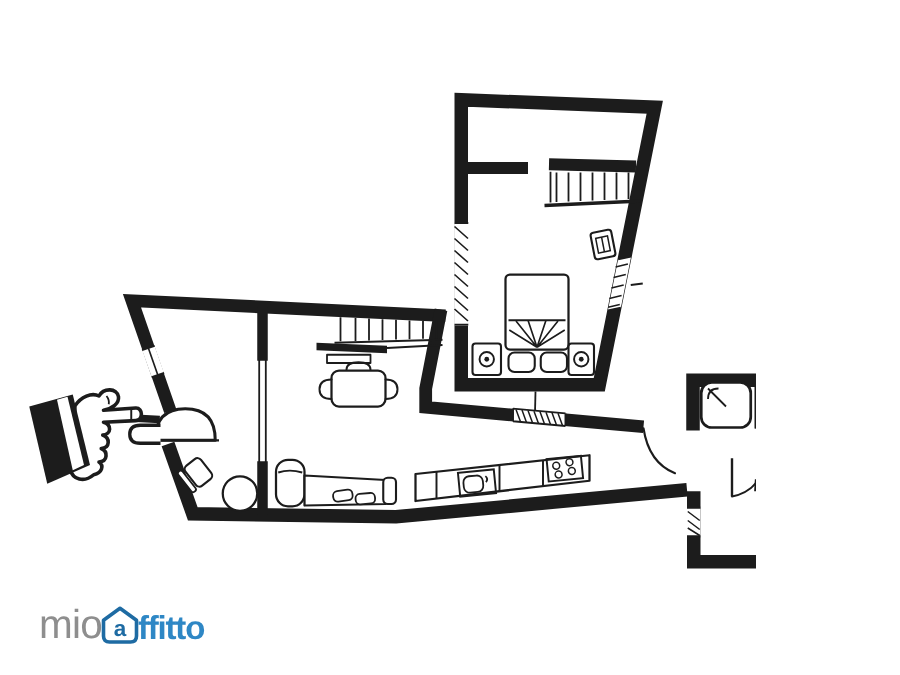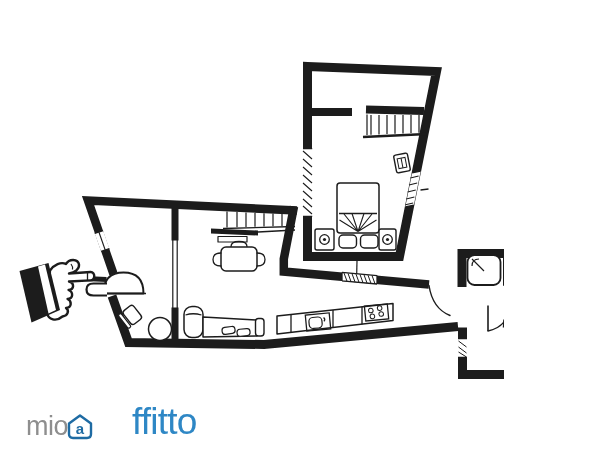--- a/index.html
+++ b/index.html
@@ -9,21 +9,21 @@
   
   .w{stroke:var(--ink);fill:none;stroke-linejoin:miter;stroke-linecap:butt;}
   .rc{stroke:var(--ink);fill:none;stroke-linejoin:round;stroke-linecap:round;}
   .wf{stroke:var(--ink);fill:#fff;stroke-linejoin:round;}
   .f{fill:var(--ink);stroke:none;}
   .white{fill:#fff;stroke:none;}
   .thin{stroke-width:1.3;}
   
   .logo{position:absolute;left:26px;top:403px;display:flex;align-items:flex-end;line-height:1;}
   .logo .pre{font-size:27px;font-weight:400;color:var(--brand-gray);letter-spacing:-0.5px;}
-  .logo .suf{font-size:37px;font-weight:400;color:var(--brand-blue);letter-spacing:-0.8px;padding-left:40px;}
+  .logo .suf{font-size:22px;font-weight:700;color:var(--brand-blue);letter-spacing:-0.8px;}
   .logo svg{display:block;margin:0 -1px -1px -1px;}
   .logo .house{stroke:var(--brand-dark);fill:none;stroke-width:2.4;stroke-linejoin:round;}
   .logo .atext{fill:var(--brand-dark);font-family:"Liberation Sans",sans-serif;
                font-weight:bold;font-size:15px;}
 </style>
 </head>
 <body>
 
 <div class="stage">
 

